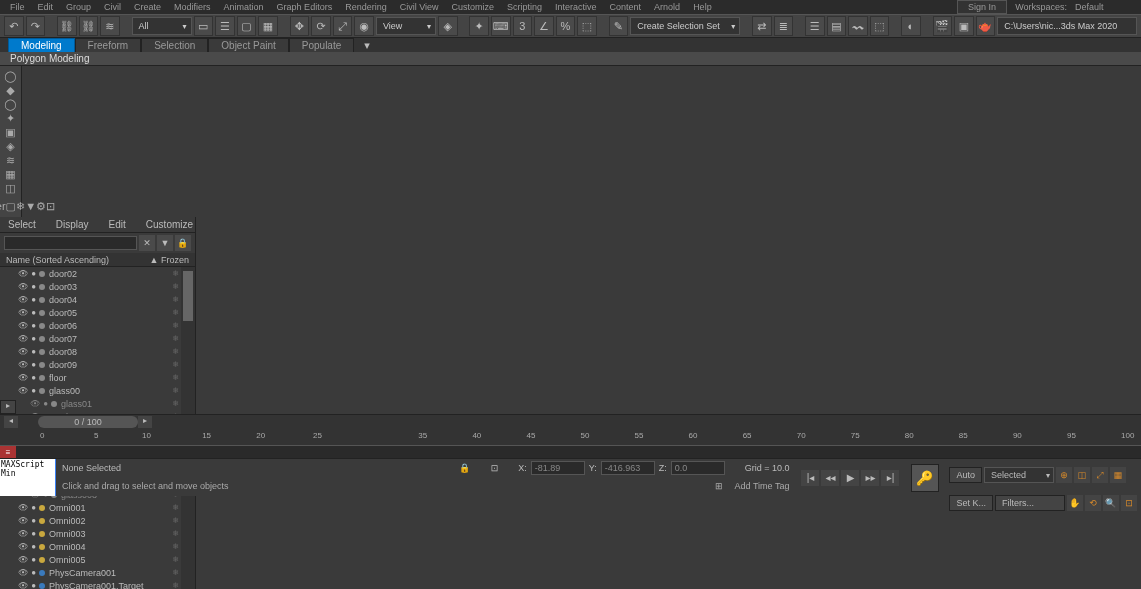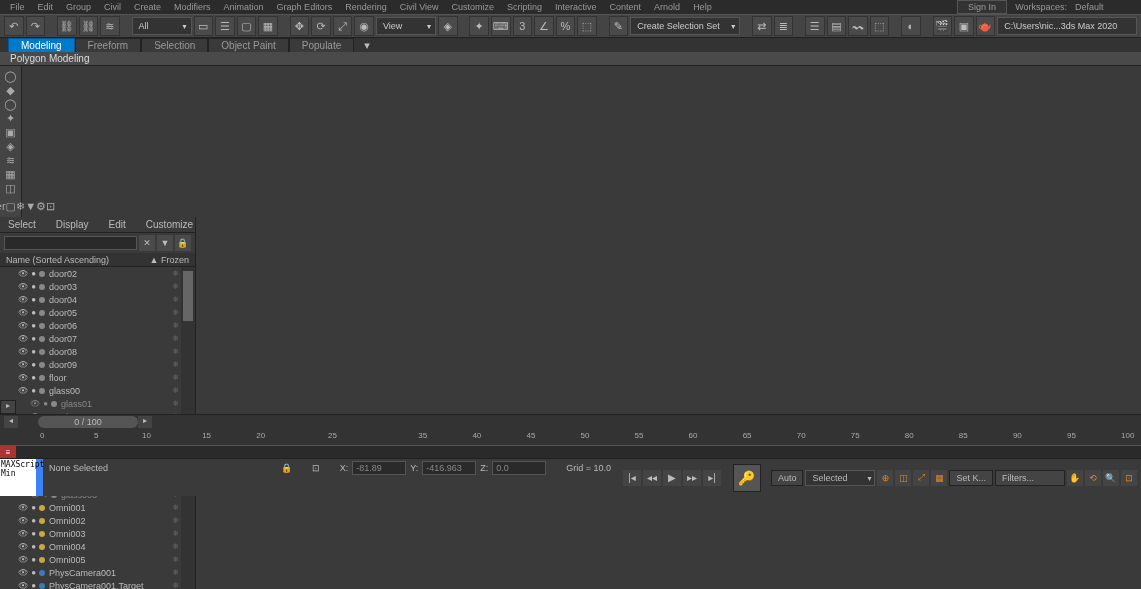--- a/index.html
+++ b/index.html
@@ -39,29 +39,29 @@
 .scenelist .scrollbar { position: absolute; right: 0; top: 0; bottom: 0; width: 14px; background: #333; }
 .scenelist .scrollbar .thumb { position: absolute; left: 2px; right: 2px; top: 4px; height: 50px; background: #666; }
 .leftflip { position: absolute; left: 0; bottom: 82px; width: 16px; height: 14px; background: #444; border:1px solid #222; font-size:8px; text-align:center; cursor:pointer; }
 .timebar { position: absolute; left: 0; right: 0; bottom: 38px; height: 44px; background: #3a3a3a; border-top:1px solid #222; }
 .timebar .slider1 { height: 14px; display:flex; align-items:center; padding: 0 4px; background:#333; }
 .timebar .slider1 .handle { width: 100px; height: 12px; background:#555; text-align:center; font-size:9px; line-height:12px; margin-left: 20px; border-radius: 6px; }
 .timebar .ruler { height: 16px; position: relative; background: #333; display:flex; font-size:8px; color:#aaa; }
 .timebar .ruler span { position:absolute; top:2px; }
 .timebar .track { height: 14px; background:#2a2a2a; position:relative; border-top:1px solid #555; }
 .statusbar { position: absolute; left:0; right:0; bottom:0; height:38px; background:#3a3a3a; border-top:1px solid #222; display:flex; }
-.maxscript { width: 43px; background:#fff; color:#000; font-size:8px; padding:1px; font-family: monospace; border-right:7px solid #3b82f6; }
+.maxscript { width: 56px; background:#fff; color:#000; font-size:8px; padding:1px; font-family: monospace; border-right:1px solid #3b82f6; }
 .statmid { flex:1; display:flex; flex-direction:column; }
 .statmid .s1 { height:18px; display:flex; align-items:center; padding:0 6px; font-size:9px; gap:20px; }
 .statmid .coords { display:flex; gap:4px; align-items:center; font-size:9px; }
 .statmid .coords input { width: 54px; height:14px; background:#2a2a2a; border:1px solid #555; color:#888; font-size:9px; padding:0 3px; }
 .statmid .s2 { height:18px; display:flex; align-items:center; padding:0 6px; font-size:9px; color:#aaa; gap:12px; }
 .playctrl { display:flex; align-items:center; gap:2px; padding: 2px 6px; }
 .playctrl .pb { width:18px; height:16px; background:#444; display:flex; align-items:center; justify-content:center; font-size:10px; cursor:pointer; }
-.statright { display:flex; flex-direction:row; padding:8px 4px; gap:2px; }
+.statright { display:flex; flex-direction:column; padding:8px 4px; gap:12px; }
 .statright .srow { display:flex; gap:2px; align-items:center; }
 .statright .sbtn { height:16px; background:#444; border:1px solid #222; font-size:9px; padding:0 6px; line-height:14px; cursor:pointer; }
 .statright .scombo { height:16px; background:#333; border:1px solid #555; font-size:9px; padding:0 16px 0 6px; line-height:14px; min-width:70px; position:relative; }
 .statright .scombo::after { content:"▾"; position:absolute; right:3px; top:1px; font-size:8px; }
 .statright .si { width:16px; height:16px; background:#444; display:flex; align-items:center; justify-content:center; font-size:9px; cursor:pointer; color:#d88a2a; }
 </style>
 </head>
 <body>
 
 <div class="menubar">
@@ -225,21 +225,21 @@
     <div style="width:14px;height:12px;background:#444;font-size:8px;text-align:center">◂</div>
     <div class="handle">0 / 100</div>
     <div style="width:14px;height:12px;background:#444;font-size:8px;text-align:center">▸</div>
   </div>
   <div class="ruler" id="ruler">
         <span style="left: 40px;">0</span>
         <span style="left: 94.05px;">5</span>
         <span style="left: 142px;">10</span>
         <span style="left: 202.15px;">15</span>
         <span style="left: 256.2px;">20</span>
-        <span style="left: 328px;">25</span>
+        <span style="left: 313px;">25</span>
         <span style="left: 364.3px; margin-top: 29px;">30</span>
         <span style="left: 418.35px;">35</span>
         <span style="left: 472.4px;">40</span>
         <span style="left: 526.45px;">45</span>
         <span style="left: 580.5px;">50</span>
         <span style="left: 634.55px;">55</span>
         <span style="left: 688.6px;">60</span>
         <span style="left: 742.65px;">65</span>
         <span style="left: 796.7px;">70</span>
         <span style="left: 850.75px;">75</span>
@@ -264,20 +264,25 @@
       <div class="coords">
         <span>X:</span>
             <input value="-81.89" style="">
         <span>Y:</span>
             <input value="-416.963" style="">
         <span>Z:</span>
             <input value="0.0" style="">
       </div>
       <span>Grid = 10.0</span>
     </div>
+    <div class="s2">
+      <span>Click and drag to select and move objects</span>
+      <span style="margin-left:auto">⊞</span>
+      <span>Add Time Tag</span>
+    </div>
   </div>
   <div class="playctrl">
     <div class="pb">|◂</div>
     <div class="pb">◂◂</div>
     <div class="pb">▶</div>
     <div class="pb">▸▸</div>
     <div class="pb">▸|</div>
   </div>
   <div style="display:flex;align-items:center;padding:0 6px">
     <div style="width:28px;height:28px;background:#555;border:1px solid #222;display:flex;align-items:center;justify-content:center;font-size:14px">🔑</div>

